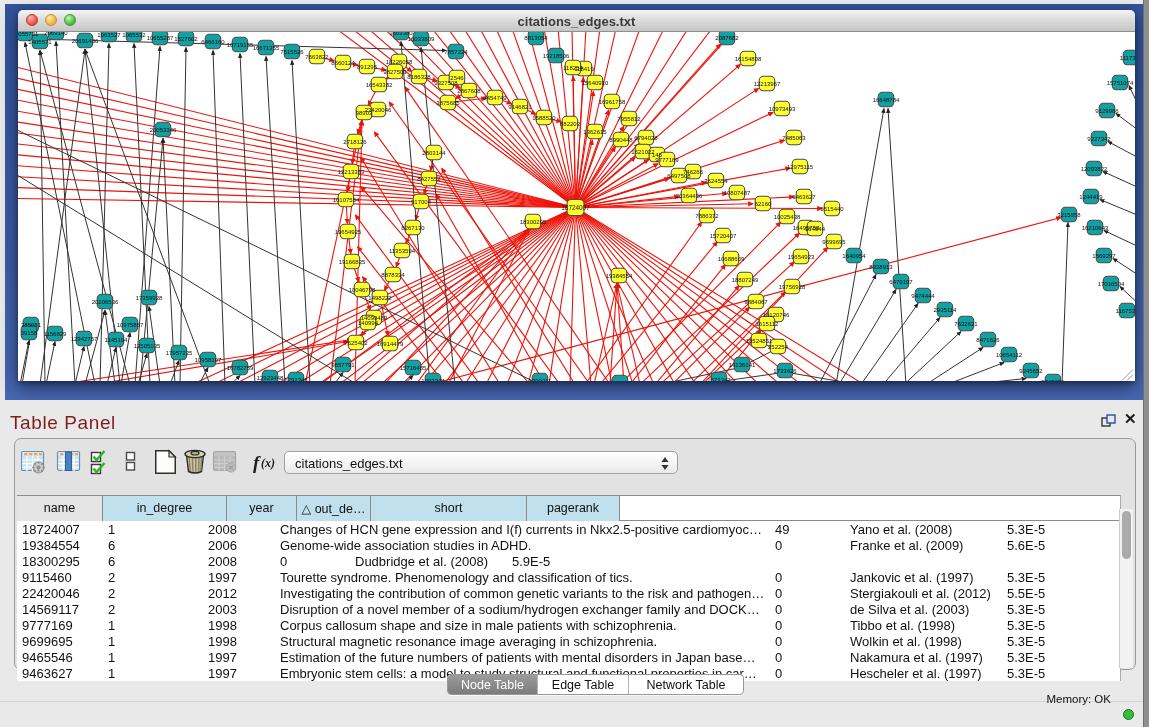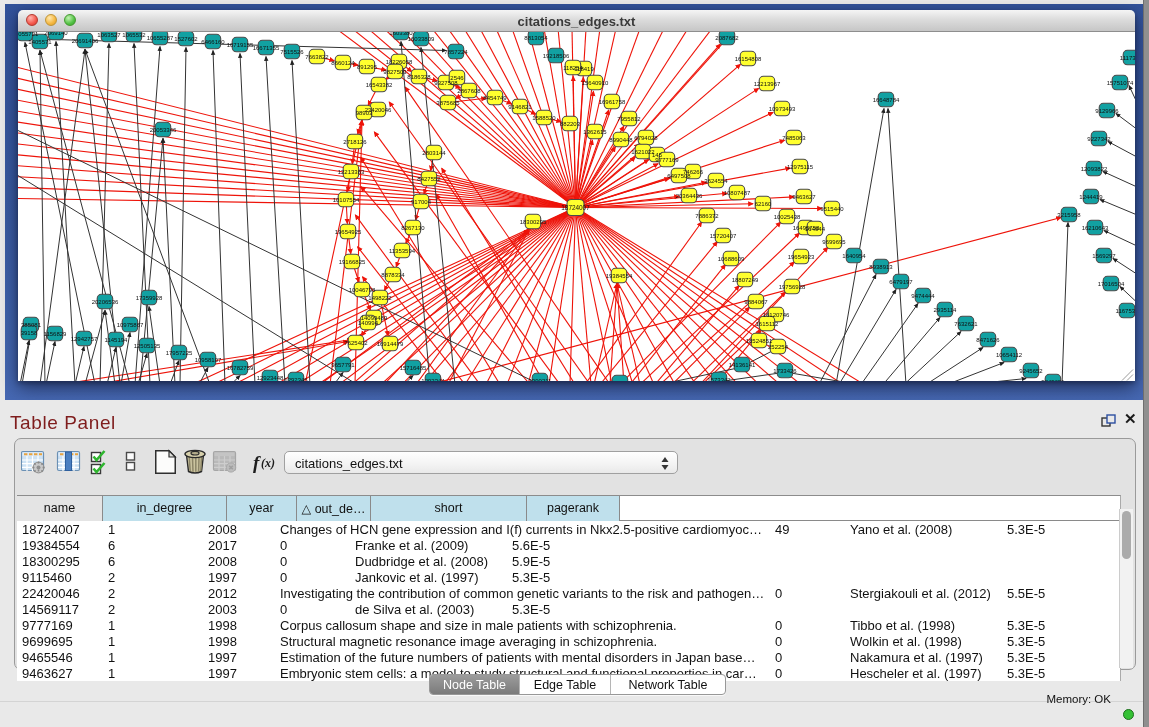--- a/index.html
+++ b/index.html
@@ -43,21 +43,21 @@
 .c2 { width:70px; padding-left:3px; }
 .c3 { width:495px; padding-left:5px; }
 .c4 { width:74px; padding-left:5px; }
 .c5 { width:156px; padding-left:6px; }
 .c6 { width:93px; padding-left:7px; }
 .h0 { width:86px; } .h1 { width:124px; } .h2 { width:70px; } .h3 { width:495px; }
 .h4 { width:74px; } .h5 { width:156px; } .h6 { width:93px; }
 #vscroll { position:absolute; right:2px; top:69.5px; width:14px; height:159px; background:#f2f2f2;
   border-left:1px solid #ccc; }
 #vthumb { position:absolute; left:2px; top:2px; width:9px; height:48px; background:#ababab; border-radius:5px; }
-#tabs { position:absolute; left:429px; top:274px; height:21px; display:flex;
+#tabs { position:absolute; left:447px; top:274px; height:21px; display:flex;
   border:1px solid #989898; border-radius:4px; overflow:hidden; background:#fff;
   box-shadow:0 1px 0 rgba(255,255,255,.7); }
 #tabs div { padding-top:2.5px; text-align:center; font-size:12.5px; color:#111; border-right:1px solid #b5b5b5; }
 #tabs div:nth-child(1) { width:90px; } #tabs div:nth-child(2) { width:91px; } #tabs div:nth-child(3) { width:114px; }
 #tabs .sel { background:linear-gradient(#9c9c9c,#7b7b7b); color:#fff; }
 #tabs div:last-child { border-right:none; }
 #statusline { position:absolute; left:0px; top:301px; width:1143px; height:1px; background:#d4d4d4; }
 #memlab { position:absolute; right:32px; top:293px; font-size:11.5px; color:#111; }
 #memdot { position:absolute; right:9px; top:309px; width:11px; height:11px; border-radius:50%;
   background:#35c135; border:1.5px solid #1e6e1e; }
@@ -682,54 +682,57 @@
           <div class="c1">1</div>
           <div class="c2">2008</div>
           <div class="c3">Changes of HCN gene expression and I(f) currents in Nkx2.5‑positive cardiomyoc…</div>
           <div class="c4">49</div>
           <div class="c5">Yano et al. (2008)</div>
           <div class="c6">5.3E‑5</div>
         </div>
 <div class="tr">
           <div class="c0">19384554</div>
           <div class="c1">6</div>
-          <div class="c2">2017</div>
+          <div class="c2">2006</div>
+          <div class="c3">Genome‑wide association studies in ADHD.</div>
           <div class="c4">0</div>
           <div class="c5">Franke et al. (2009)</div>
           <div class="c6">5.6E‑5</div>
         </div>
 <div class="tr">
           <div class="c0">18300295</div>
           <div class="c1">6</div>
           <div class="c2">2008</div>
           <div class="c4">0</div>
           <div class="c5">Dudbridge et al. (2008)</div>
           <div class="c6">5.9E‑5</div>
         </div>
 <div class="tr">
           <div class="c0">9115460</div>
           <div class="c1">2</div>
           <div class="c2">1997</div>
+          <div class="c3">Tourette syndrome. Phenomenology and classification of tics.</div>
           <div class="c4">0</div>
           <div class="c5">Jankovic et al. (1997)</div>
           <div class="c6">5.3E‑5</div>
         </div>
 <div class="tr">
           <div class="c0">22420046</div>
           <div class="c1">2</div>
           <div class="c2">2012</div>
           <div class="c3">Investigating the contribution of common genetic variants to the risk and pathogen…</div>
           <div class="c4">0</div>
           <div class="c5">Stergiakouli et al. (2012)</div>
           <div class="c6">5.5E‑5</div>
         </div>
 <div class="tr">
           <div class="c0">14569117</div>
           <div class="c1">2</div>
           <div class="c2">2003</div>
+          <div class="c3">Disruption of a novel member of a sodium/hydrogen exchanger family and DOCK…</div>
           <div class="c4">0</div>
           <div class="c5">de Silva et al. (2003)</div>
           <div class="c6">5.3E‑5</div>
         </div>
 <div class="tr">
           <div class="c0">9777169</div>
           <div class="c1">1</div>
           <div class="c2">1998</div>
           <div class="c3">Corpus callosum shape and size in male patients with schizophrenia.</div>
           <div class="c4">0</div>

